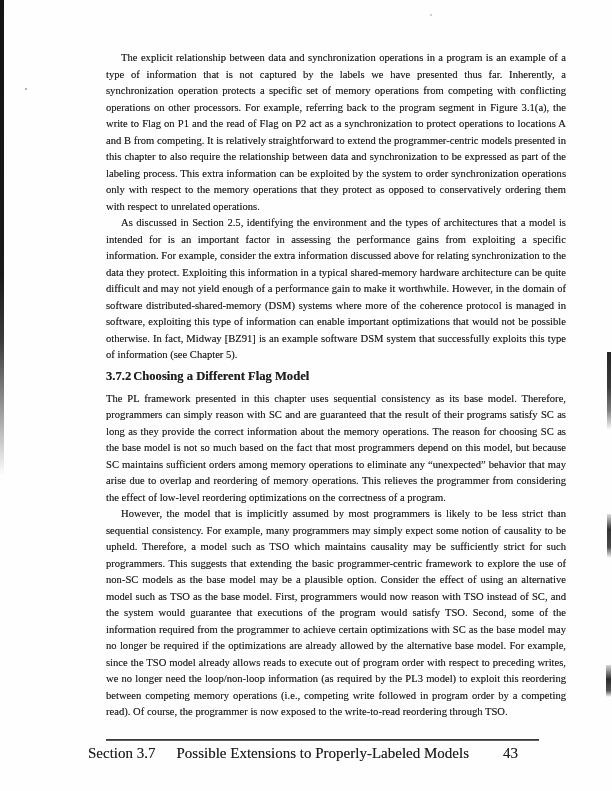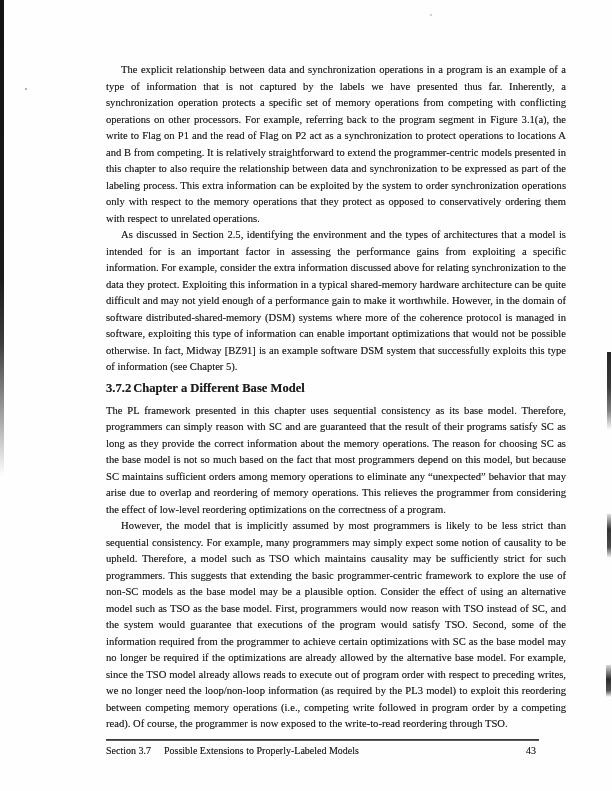--- a/index.html
+++ b/index.html
@@ -9,21 +9,21 @@
     position:relative;
     overflow:hidden;
     font-family:"Liberation Serif", serif;
   }
   .page {
     position:absolute; inset:0;
     background:#fefefe;
   }
   .content {
     position:absolute;
-    left:106px; top:62px; width:460px;
+    left:106px; top:50px; width:460px;
     color:#1f1f1f;
     font-size:10.6px;
     line-height:16.5px;
     text-align:justify;
     text-shadow:0 0 0.4px rgba(20,20,20,0.55);
   }
   .para { margin:0; }
   .para.indent { text-indent:15px; }
   .heading {
     margin:5px 0 7px 0;
@@ -35,29 +35,29 @@
   }
   .heading .num { margin-right:2px; }
   .footer-rule {
     position:absolute;
     left:106px; top:739px;
     width:433px; height:2px;
     background:linear-gradient(to bottom, #3a3a3a 0 55%, #8a8a8a 100%);
   }
   .footer-row {
     position:absolute;
-    left:106px; top:745px;
+    left:88px; top:745px;
     width:430px;
     display:flex;
     align-items:baseline;
     color:#1f1f1f;
-    font-size:10px;
+    font-size:15px;
     text-shadow:0 0 0.4px rgba(20,20,20,0.55);
   }
-  .footer-title { margin-left:13px; }
+  .footer-title { margin-left:21px; }
   .footer-page { margin-left:auto; }
   
   .edge-left {
     position:absolute; left:0; top:0;
     width:4px; height:475px;
     background:linear-gradient(to bottom,
       #141414 0%, #1a1a1a 58%, #3c3c3c 72%,
       #8a8a8a 84%, #c2c2c2 92%, rgba(255,255,255,0) 100%);
   }
   .edge-streak { position:absolute; }
@@ -79,21 +79,21 @@
 </style>
 </head>
 <body>
 
 <div class="page">
 
   <div class="content">
     <p class="para indent">The explicit relationship between data and synchronization operations in a program is an example of a type of information that is not captured by the labels we have presented thus far.  Inherently, a synchronization operation protects a specific set of memory operations from competing with conflicting operations on other processors.  For example, referring back to the program segment in Figure 3.1(a), the write to Flag on P1 and the read of Flag on P2 act as a synchronization to protect operations to locations A and B from competing. It is relatively straightforward to extend the programmer-centric models presented in this chapter to also require the relationship between data and synchronization to be expressed as part of the labeling process.  This extra information can be exploited by the system to order synchronization operations only with respect to the memory operations that they protect as opposed to conservatively ordering them with respect to unrelated operations.</p>
     <p class="para indent">As discussed in Section 2.5, identifying the environment and the types of architectures that a model is intended for is an important factor in assessing the performance gains from exploiting a specific information. For example, consider the extra information discussed above for relating synchronization to the data they protect.  Exploiting this information in a typical shared-memory hardware architecture can be quite difficult and may not yield enough of a performance gain to make it worthwhile.  However, in the domain of software distributed-shared-memory (DSM) systems where more of the coherence protocol is managed in software, exploiting this type of information can enable important optimizations that would not be possible otherwise. In fact, Midway [BZ91] is an example software DSM system that successfully exploits this type of information (see Chapter 5).</p>
     <h2 class="heading">
-      <span class="num">3.7.2</span><span>Chapter a Different Base Model</span>
+      <span class="num">3.7.2</span><span>Choosing a Different Flag Model</span>
     </h2>
     <p class="para">The PL framework presented in this chapter uses sequential consistency as its base model.  Therefore, programmers can simply reason with SC and are guaranteed that the result of their programs satisfy SC as long as they provide the correct information about the memory operations.  The reason for choosing SC as the base model is not so much based on the fact that most programmers depend on this model, but because SC maintains sufficient orders among memory operations to eliminate any “unexpected” behavior that may arise due to overlap and reordering of memory operations.  This relieves the programmer from considering the effect of low-level reordering optimizations on the correctness of a program.</p>
     <p class="para indent">However, the model that is implicitly assumed by most programmers is likely to be less strict than sequential consistency.  For example, many programmers may simply expect some notion of causality to be upheld.  Therefore, a model such as TSO which maintains causality may be sufficiently strict for such programmers.  This suggests that extending the basic programmer-centric framework to explore the use of non-SC models as the base model may be a plausible option. Consider the effect of using an alternative model such as TSO as the base model.  First, programmers would now reason with TSO instead of SC, and the system would guarantee that executions of the program would satisfy TSO. Second, some of the information required from the programmer to achieve certain optimizations with SC as the base model may no longer be required if the optimizations are already allowed by the alternative base model.  For example, since the TSO model already allows reads to execute out of program order with respect to preceding writes, we no longer need the loop/non-loop information (as required by the PL3 model) to exploit this reordering between competing memory operations (i.e., competing write followed in program order by a competing read).  Of course, the programmer is now exposed to the write-to-read reordering through TSO.</p>
   </div>
 
   <div class="footer-rule"></div>
   <div class="footer-row">
     <span>Section 3.7</span>
     <span class="footer-title">Possible Extensions to Properly-Labeled Models</span>
     <span class="footer-page">43</span>

